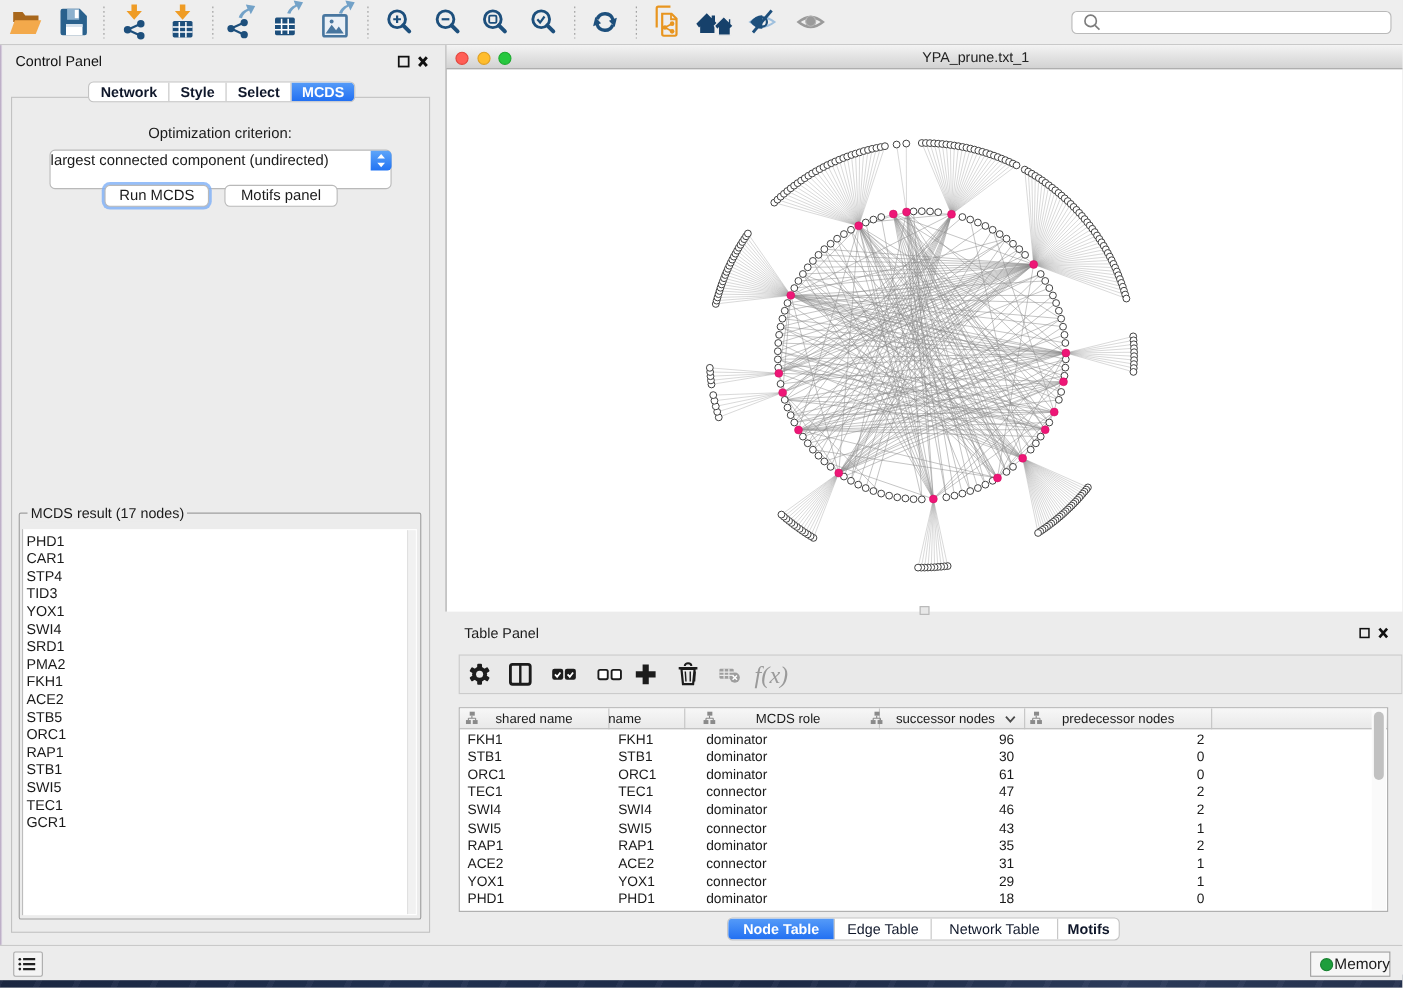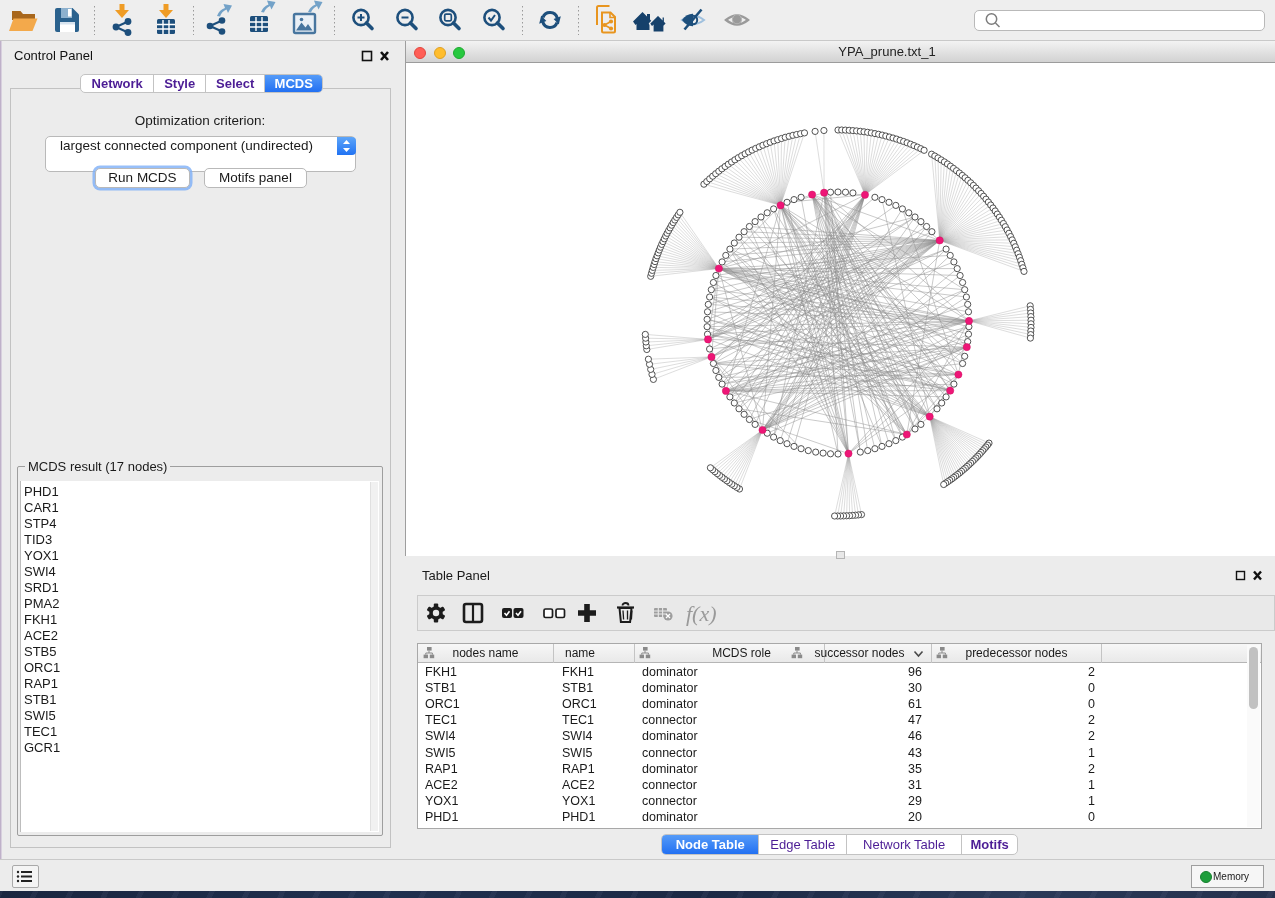--- a/index.html
+++ b/index.html
@@ -7,30 +7,30 @@
 .abs{position:absolute}
 #wall{left:0;top:886px;width:1275px;height:12px;background:linear-gradient(90deg,#1a2640 0%,#20304f 30%,#1c2945 55%,#2b3a59 80%,#25314d 100%)}
 #wall:before{content:"";position:absolute;left:0;top:0;width:100%;height:100%;background:repeating-linear-gradient(115deg,rgba(150,150,185,.08) 0 5px,rgba(0,0,0,0) 5px 32px)}
 #app{left:0;top:0;width:1275px;height:891px;background:#ececec}
 #toolbar{left:0;top:0;width:1275px;height:41px;background:#eeeeee;border-bottom:1px solid #c9c9c9}
 #searchbox{left:974px;top:10px;width:291px;height:21px;background:#fff;border:1px solid #b9b9b9;border-radius:5px}
 
 #cp-title{left:14px;top:48px;font-size:13px;color:#111}
 #cp-body{left:10px;top:88px;width:381px;height:760px;border:1px solid #c2c2c2;background:#ececec}
 .seg{position:absolute;display:flex;background:#fff;border:1px solid #c3c3c3;border-radius:5px;overflow:hidden}
-.seg>div{display:flex;align-items:center;justify-content:center;font-size:13px;font-weight:600;color:#4c1d95;border-left:1px solid #c3c3c3}
+.seg>div{display:flex;align-items:center;justify-content:center;font-size:13px;font-weight:600;color:#0f172a;border-left:1px solid #c3c3c3}
 .seg>div:first-child{border-left:none}
 .seg>div.on{background:linear-gradient(#559bf8,#2270f2);color:#fff}
 #cp-tabs{left:80px;top:74px;width:243px;height:19px;z-index:5}
 #cp-tabs>div:nth-child(1){width:73px}
 #cp-tabs>div:nth-child(2){width:52px}
 #cp-tabs>div:nth-child(3){width:60px}
 #cp-tabs>div:nth-child(4){width:58px}
 #opt-label{left:0;top:113px;width:400px;text-align:center;font-size:13.5px}
-#dropdown{left:45px;top:136px;width:311px;height:36px;background:#fff;border:1px solid #b9b9b9;border-radius:5px;font-size:13.5px;line-height:18px;padding-left:14px}
+#dropdown{left:45px;top:136px;width:311px;height:36px;background:#fff;border:1px solid #b9b9b9;border-radius:5px;font-size:13.5px;line-height:18px;}
 #dd-btn{left:337px;top:137px;width:19px;height:18px;border-radius:0 4px 4px 0;background:linear-gradient(#5da5f9,#2173f3)}
 .btn{position:absolute;height:20px;background:#fff;border:1px solid #b9b9b9;border-radius:5px;font-size:13.5px;text-align:center;line-height:18px}
 #btn-run{left:95px;top:168px;width:95px;box-shadow:0 0 0 2.5px rgba(125,175,248,.8)}
 #btn-close{left:204px;top:168px;width:103px}
 #fieldset{left:17px;top:466px;width:366px;height:370px;border:1px solid #9e9e9e;border-radius:2px}
 #legend{left:25px;top:459px;background:#ececec;padding:0 3px;font-size:13px}
 #mlist{left:20px;top:481px;width:359px;height:351px;background:#fff;border-left:1px solid #bdbdbd;font-size:13px;line-height:16px;padding:3px 0 0 3px}
 #mscroll{left:370px;top:482px;width:8px;height:349px;background:#f1f1f1;border-left:1px solid #e0e0e0}
 
 #nwin{left:405px;top:41px;width:870px;height:515px;background:#fff;border-left:1px solid #9e9e9e}
@@ -52,21 +52,21 @@
 .c4{position:absolute;left:520px;width:158px;text-align:right}
 #vscroll{left:1247px;top:645px;width:13px;height:182px;background:#fafafa}
 #vthumb{left:1249px;top:647px;width:9px;height:62px;background:#c1c1c1;border-radius:5px}
 #bot-tabs{left:661px;top:834px;width:357px;height:21px}
 #bot-tabs>div:nth-child(1){width:97px}
 #bot-tabs>div:nth-child(2){width:88px}
 #bot-tabs>div:nth-child(3){width:116px}
 #bot-tabs>div:nth-child(4){width:56px}
 #statusbar{left:0;top:859px;width:1275px;height:32px;background:#ececec;border-top:1px solid #c9c9c9}
 #sb-btn{left:12px;top:865px;width:27px;height:23px;background:#f4f4f4;border:1px solid #a9a9a9;border-radius:2px}
-#mem-btn{left:1191px;top:865px;width:73px;height:23px;background:#f6f6f6;border:1px solid #9e9e9e;font-size:10px;line-height:21px;padding-left:21px}
+#mem-btn{left:1191px;top:865px;width:73px;height:23px;background:#f6f6f6;border:1px solid #9e9e9e;font-size:14px;line-height:21px;padding-left:21px}
 #mem-btn i{position:absolute;left:8px;top:5px;width:12px;height:12px;border-radius:50%;background:#1e9e3c;border:1px solid #15802e}
 .winicons{position:absolute;width:30px;height:12px}
 </style></head><body>
 <div id="wall" class="abs"></div>
 <div id="app" class="abs"></div>
 <div class="abs" style="left:0;top:0;width:2px;height:886px;background:linear-gradient(90deg,#b3a2bf,#e4dfe8)"></div>
 <div id="toolbar" class="abs"></div>
 <div id="searchbox" class="abs"></div>
 <svg class="abs" style="left:0;top:0" width="1275" height="41" viewBox="0 0 1275 41">
 <g>
@@ -586,23 +586,23 @@
 <path d="M237 16 h13 M237 19 h13 M241.3 13 v9 M245.6 13 v9"></path>
 <path d="M249 19 l4 4 M253 19 l-4 4" stroke="#fff" stroke-width="1.3"></path>
 </g>
 <text x="269" y="26" font-family="Liberation Serif" font-style="italic" font-size="22px" fill="#9a9a9a">f(x)</text>
 </g>
   </svg>
 
 <div id="ttable" class="abs">
     <div id="thead" class="abs"></div>
   </div>
-<div class="hcell" style="left:418px;top:644px;width:136px">nodes name</div>
-<div class="hcell" style="left:554px;top:644px;width:81px;padding-right:28px">name</div>
-<div class="hcell" style="left:672px;top:644px;width:153px;padding-right:13px">MCDS role</div>
+<div class="hcell" style="left:418px;top:644px;width:136px">shared name</div>
+<div class="hcell" style="left:542px;top:644px;width:81px;padding-right:28px">name</div>
+<div class="hcell" style="left:647px;top:644px;width:153px;padding-right:13px">MCDS role</div>
 <div class="hcell" style="left:788px;top:644px;width:144px">successor nodes</div>
 <div class="hcell" style="left:932px;top:644px;width:170px">predecessor nodes</div>
 <svg class="abs" style="left:417px;top:643px" width="845" height="20" viewBox="0 0 845 20">
 <g fill="#8a8a8a">
 <g transform="translate(12,10)">
         <rect x="-2" y="-6" width="4.6" height="3.6"></rect>
         <rect x="-5.4" y="1.6" width="4.4" height="3.6"></rect>
         <rect x="0.8" y="1.6" width="4.4" height="3.6"></rect>
         <path d="M0 -2.4 v2.4 M-3.2 0 h6.6 M-3.2 0 v1.6 M3.4 0 v1.6" stroke="#8a8a8a" stroke-width="1" fill="none"></path>
       </g>
@@ -688,21 +688,21 @@
     <span class="c0">YOX1</span>
     <span class="c1">YOX1</span>
     <span class="c2">connector</span>
     <span class="c3">29</span>
     <span class="c4">1</span>
   </div>
 <div class="trow" style="left:417px;top:808.9px;width:845px">
     <span class="c0">PHD1</span>
     <span class="c1">PHD1</span>
     <span class="c2">dominator</span>
-    <span class="c3">20</span>
+    <span class="c3">18</span>
     <span class="c4">0</span>
   </div>
 <div id="vscroll" class="abs"></div>
 <div id="vthumb" class="abs"></div>
 <div id="bot-tabs" class="seg">
     <div class="on" style="font-weight:700">Node Table</div>
     <div style="font-weight:400">Edge Table</div>
     <div style="font-weight:400">Network Table</div>
     <div style="font-weight:700">Motifs</div>
   </div>

